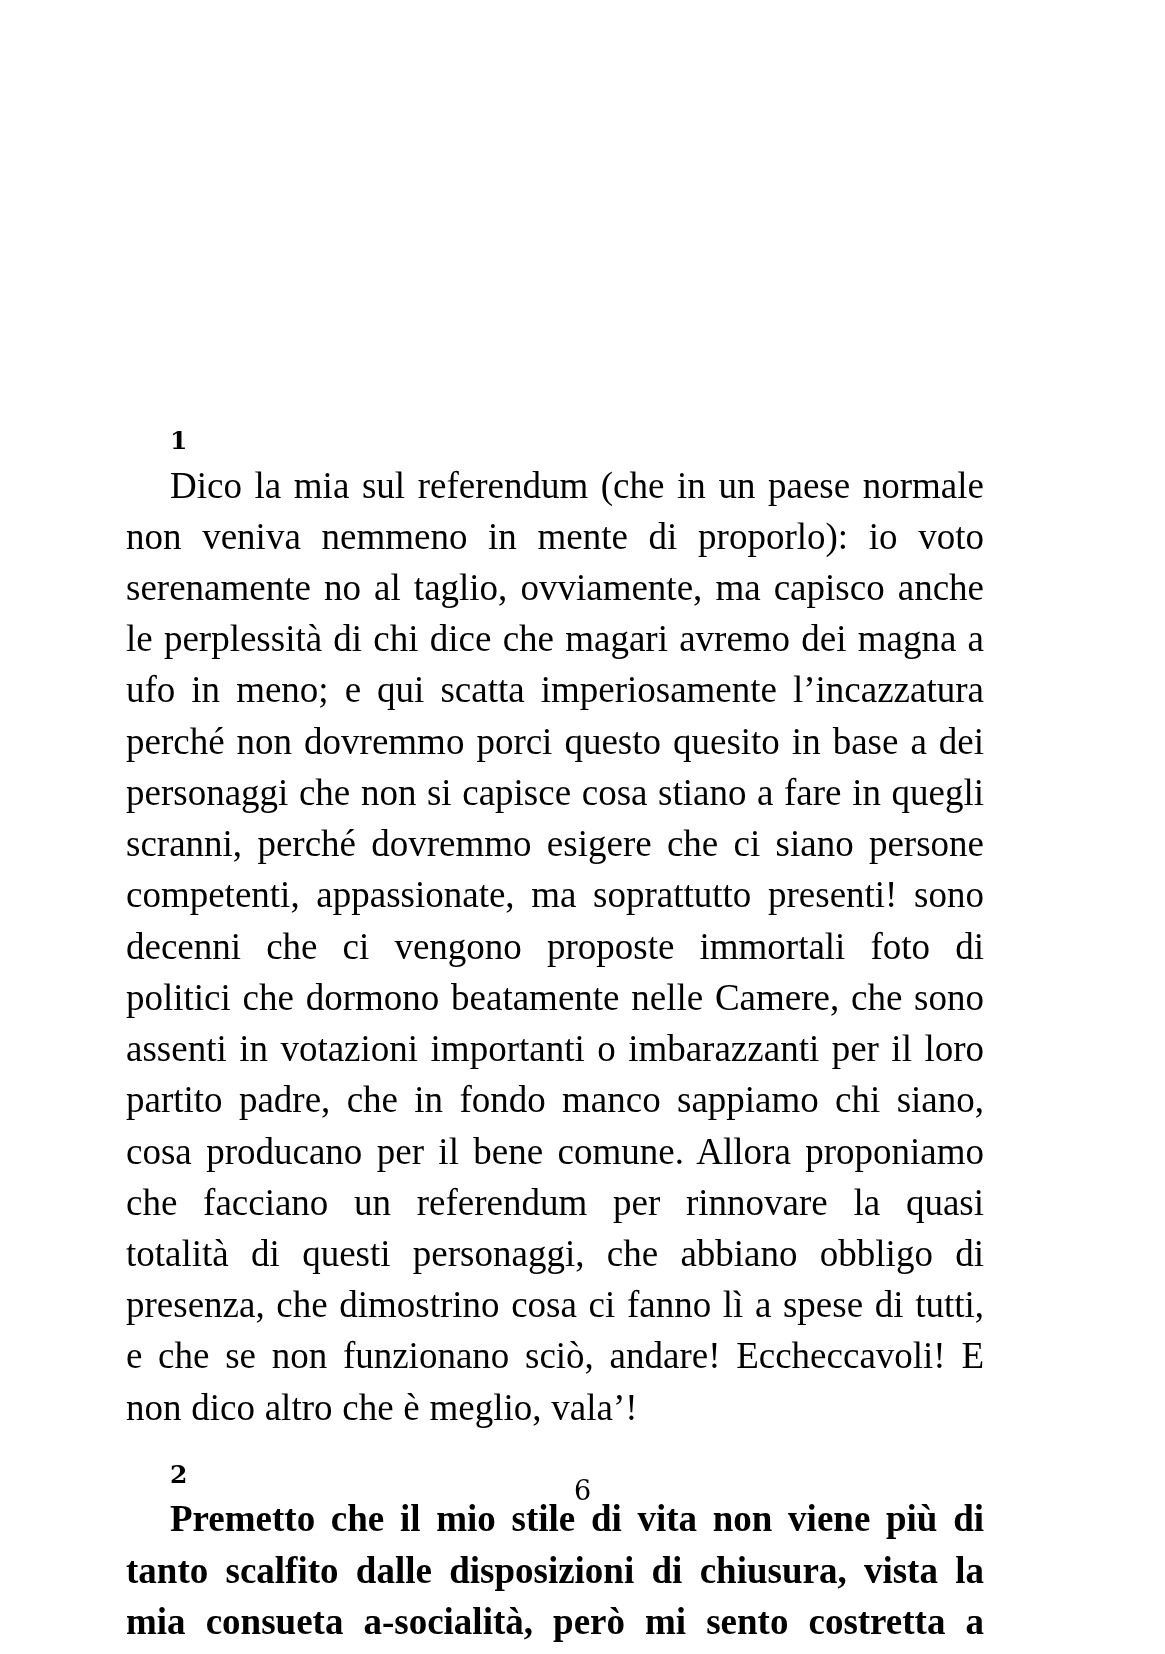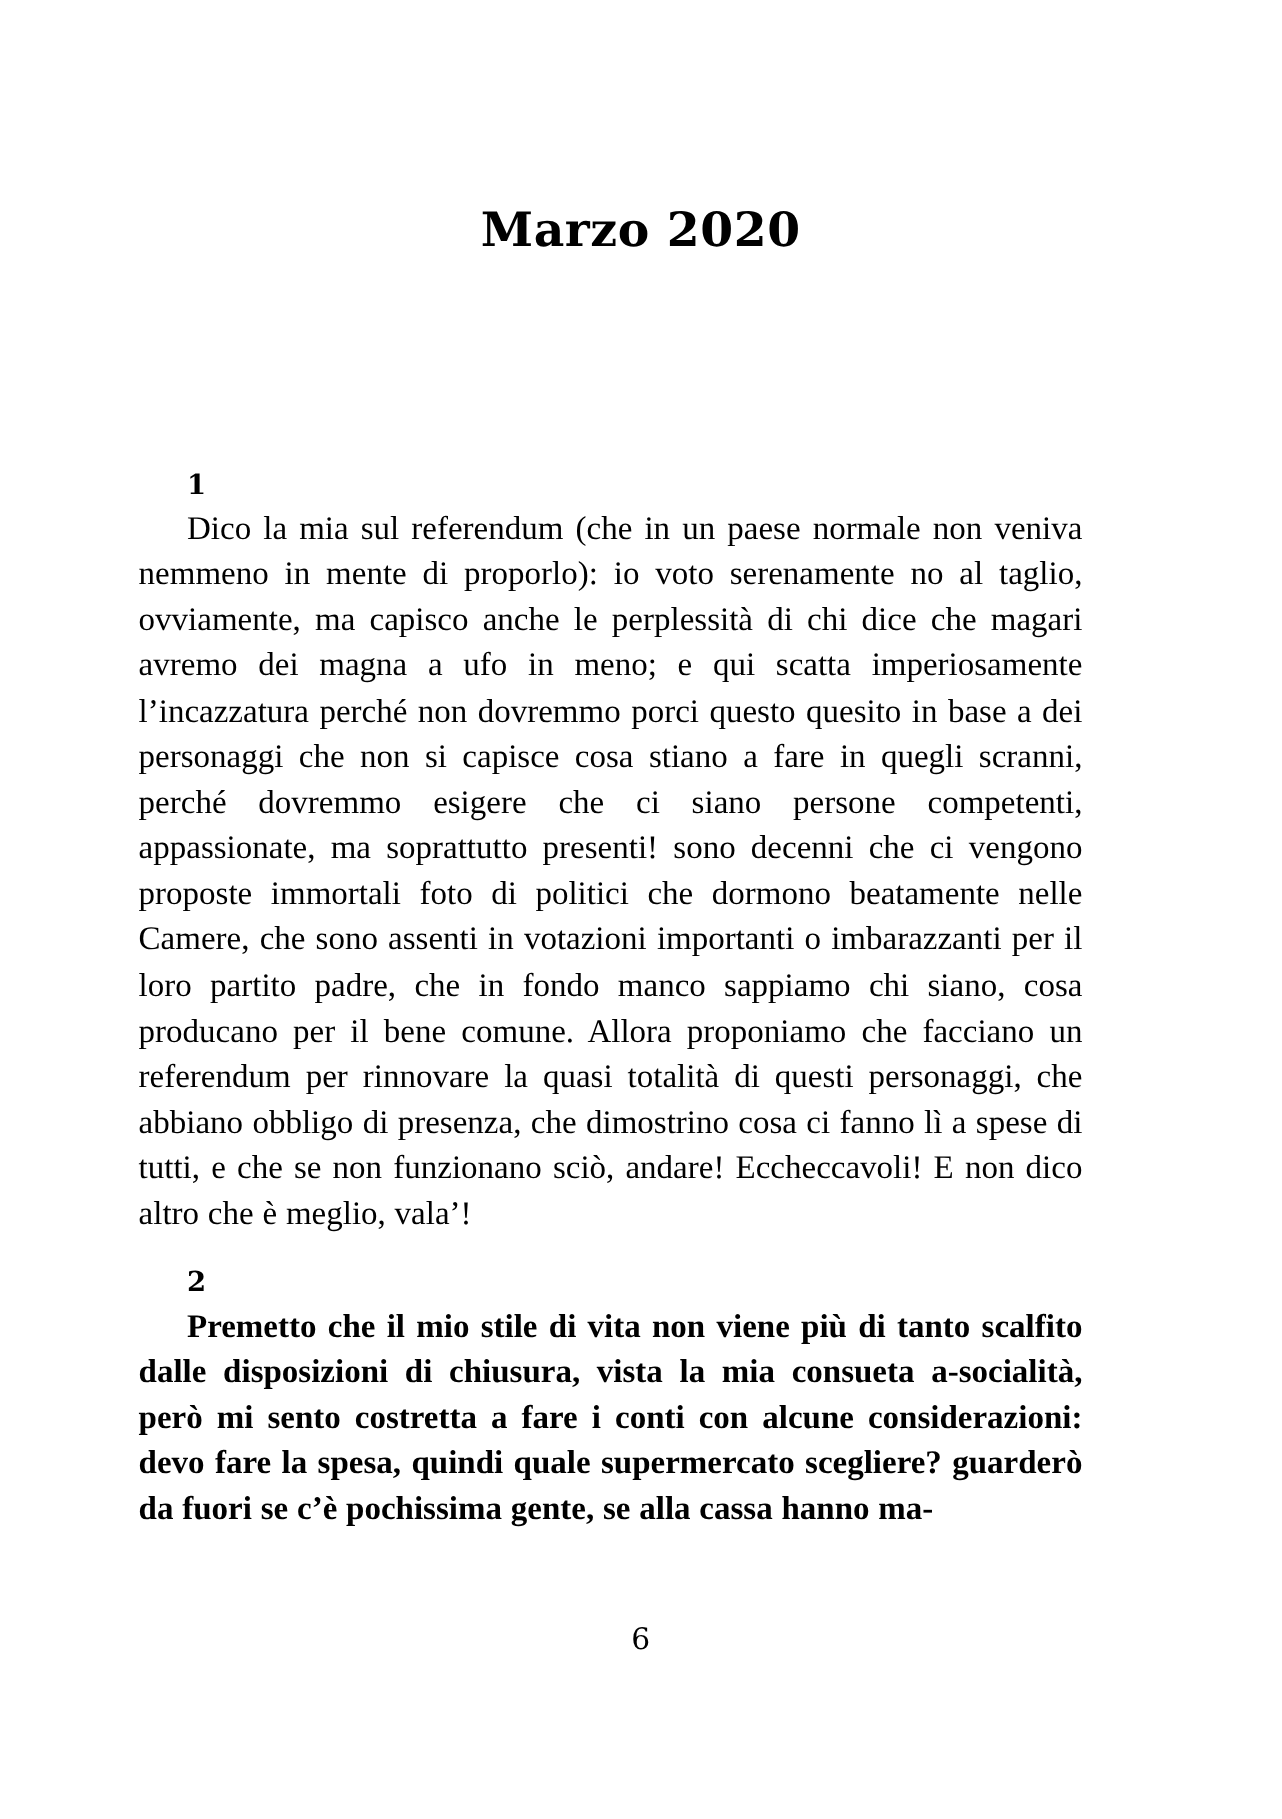--- a/index.html
+++ b/index.html
@@ -41,21 +41,21 @@
   }
   .section-number {
     font-family: "DejaVu Serif", serif;
     font-weight: bold;
     font-size: 25px;
     margin: 0 0 2px 44px;
     line-height: 1.3;
   }
   .para {
     margin: 0;
-    font-size: 30px;
+    font-size: 37px;
     line-height: 1.385;
     text-align: justify;
     text-indent: 44px;
     word-spacing: 0.5px;
     hyphens: manual;
   }
   .para.last {
     text-align: justify;
     font-weight: bold;
   }
@@ -67,21 +67,20 @@
     text-align: center;
     font-size: 27px;
     font-family: "DejaVu Serif", serif;
   }
 </style>
 </head>
 <body>
 
 <div class="page">
 
-  <h1 class="chapter-title">Marzo 2020</h1>
 
   <div class="body-block">
 
     <div class="section">
       <div class="section-number">1</div>
       <p class="para">Dico la mia sul referendum (che in un paese normale non veniva nemmeno in mente di proporlo): io voto serenamente no al taglio, ovviamente, ma capisco anche le perplessità di chi dice che magari avremo dei magna a ufo in meno; e qui scatta imperiosamente l’incazzatura perché non dovremmo porci questo quesito in base a dei personaggi che non si capisce cosa stiano a fare in quegli scranni, perché dovremmo esigere che ci siano persone competenti, appassionate, ma soprattutto presenti! sono decenni che ci vengono proposte immortali foto di politici che dormono beatamente nelle Camere, che sono assenti in votazioni importanti o imbarazzanti per il loro partito padre, che in fondo manco sappiamo chi siano, cosa producano per il bene comune. Allora proponiamo che facciano un referendum per rinnovare la quasi totalità di questi personaggi, che abbiano obbligo di presenza, che dimostrino cosa ci fanno lì a spese di tutti, e che se non funzionano sciò, andare! Eccheccavoli! E non dico altro che è meglio, vala’!</p>
     </div>
 
     <div class="section">
       <div class="section-number">2</div>

